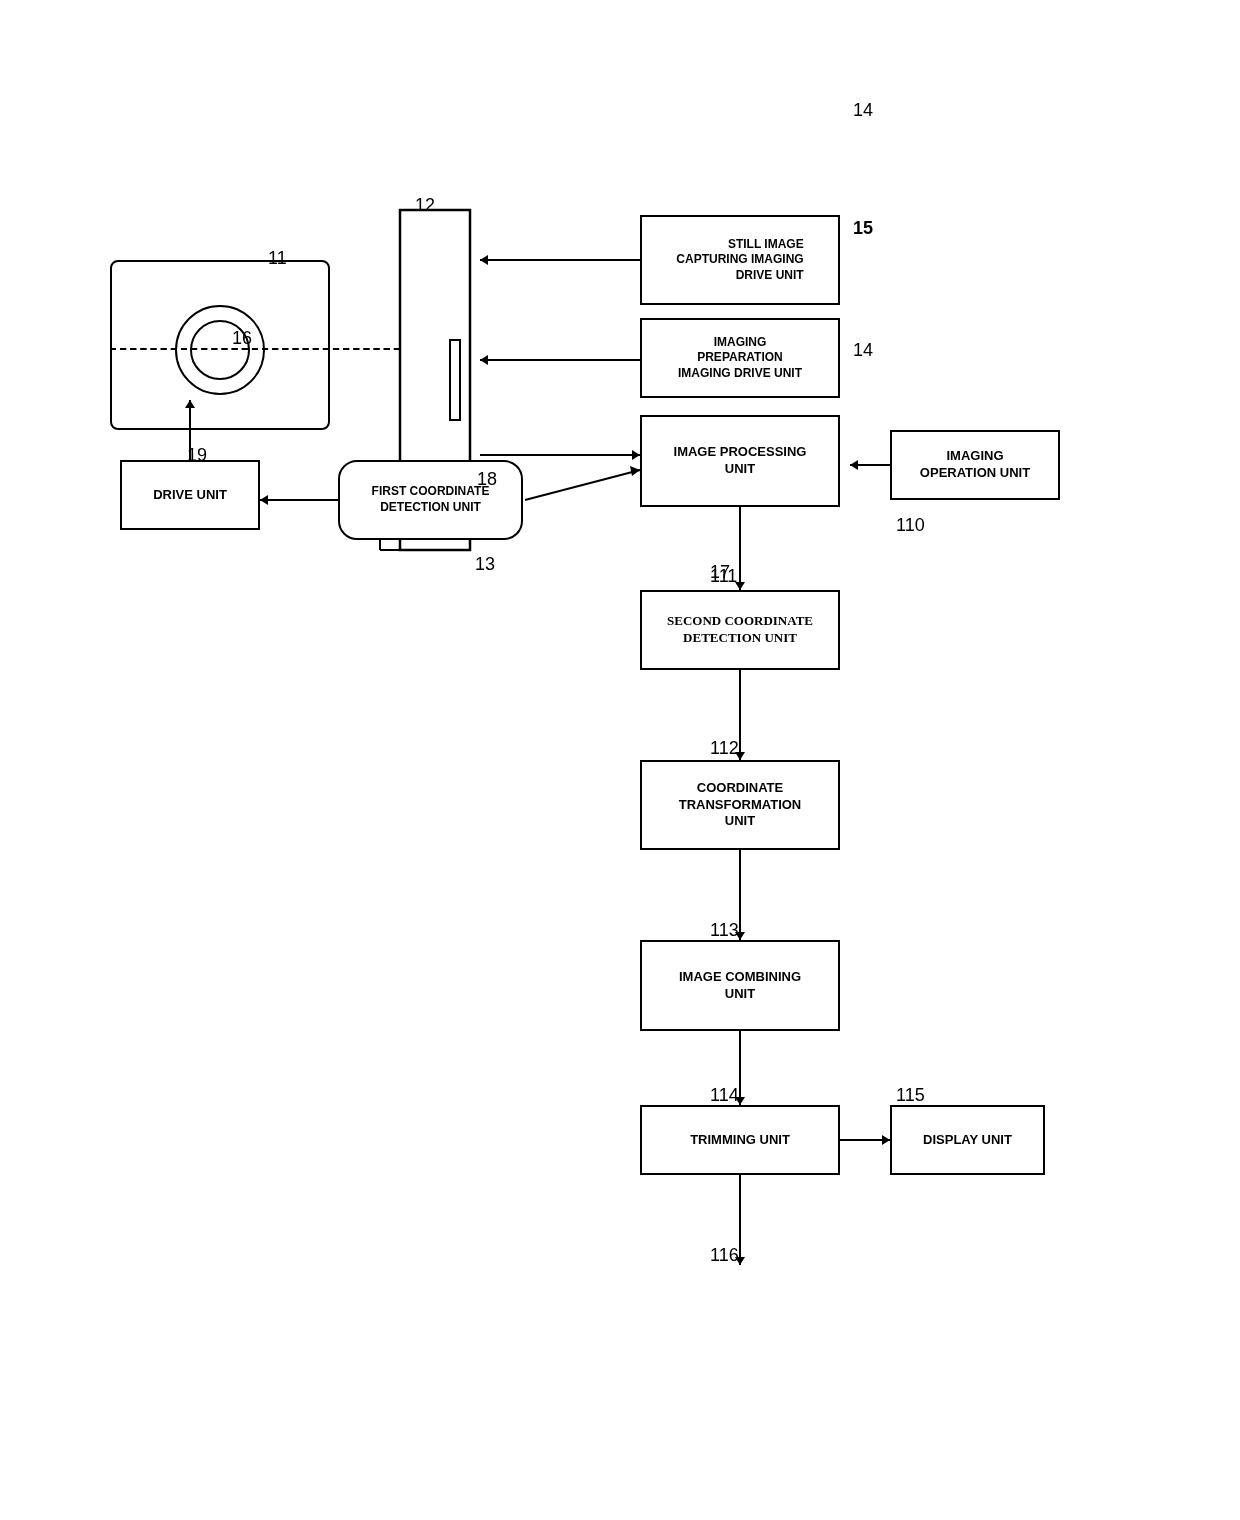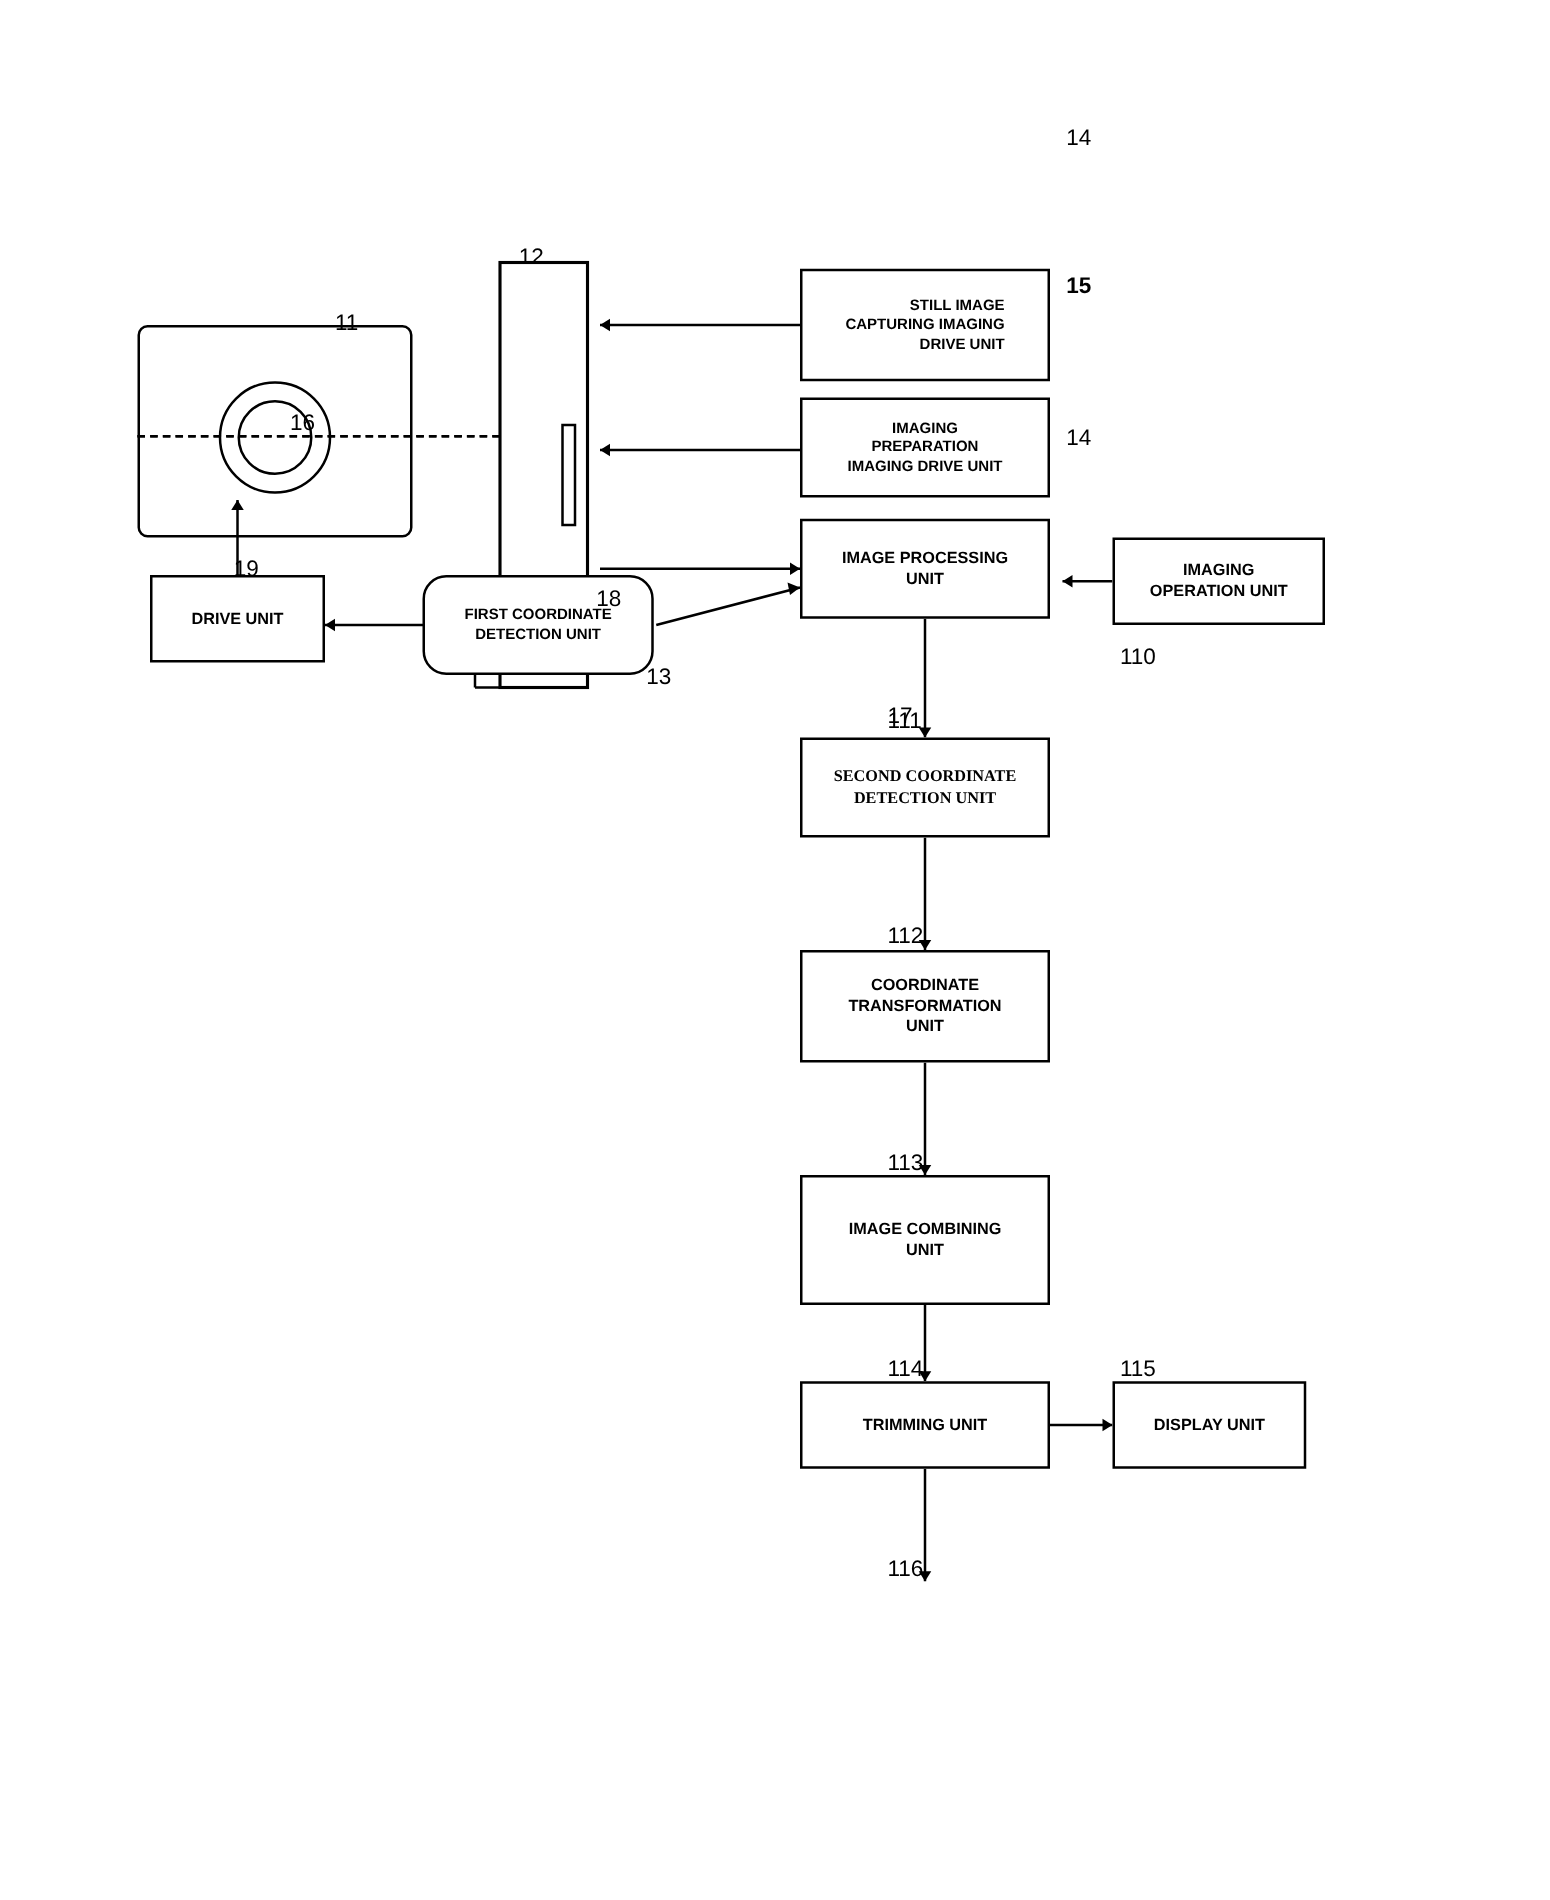--- a/index.html
+++ b/index.html
@@ -163,37 +163,37 @@
   </svg>
 
   <div class="box" style="left:580px; top:115px; width:200px; height:90px; font-size:12px;text-align:right;">
     STILL IMAGE<br>CAPTURING IMAGING<br>DRIVE UNIT
   </div>
 
   <div class="box" style="left:580px; top:218px; width:200px; height:80px; font-size:12px;">
     IMAGING<br>PREPARATION<br>IMAGING DRIVE UNIT
   </div>
 
-  <div class="box" style="left:580px; top:315px; width:200px; height:80px; font-size:13px;">
+  <div class="box" style="left:580px; top:315px; width:200px; height:92px; font-size:13px;">
     IMAGE PROCESSING<br>UNIT
   </div>
 
   <div class="box" style="left:830px; top:330px; width:170px; height:70px; font-size:13px;">
     IMAGING<br>OPERATION UNIT
   </div>
 
   <div class="box" style="left:580px; top:490px; width:200px; height:80px; font-size:13px;font-family:Liberation Serif, serif;">
     SECOND COORDINATE<br>DETECTION UNIT
   </div>
 
   <div class="box" style="left:580px; top:660px; width:200px; height:90px; font-size:13px;">
     COORDINATE<br>TRANSFORMATION<br>UNIT
   </div>
 
-  <div class="box" style="left:580px; top:840px; width:200px; height:104px; font-size:13px;">
+  <div class="box" style="left:580px; top:840px; width:200px; height:91px; font-size:13px;">
     IMAGE COMBINING<br>UNIT
   </div>
 
   <div class="box" style="left:580px; top:1005px; width:200px; height:70px; font-size:13px;">
     TRIMMING UNIT
   </div>
 
   <div class="box" style="left:830px; top:1005px; width:155px; height:70px; font-size:13px;">
     DISPLAY UNIT
   </div>
@@ -202,21 +202,21 @@
   <div class="box" style="left:278px; top:360px; width:185px; height:80px; font-size:12px;border-radius:19px;">
     FIRST COORDINATE<br>DETECTION UNIT
   </div>
 
   <div class="box" style="left:60px; top:360px; width:140px; height:70px; font-size:13px;">
     DRIVE UNIT
   </div>
 
   <span class="num-label" style="left:208px; top:148px;">11</span>
   <span class="num-label" style="left:355px; top:95px;">12</span>
-  <span class="num-label" style="left:415px; top:431px;margin-left:42px;">13</span>
+  <span class="num-label" style="left:415px; top:454px;">13</span>
   <span class="num-label" style="left:793px; to p:240px;">14</span>
   <span class="num-label" style="left:793px; top:240px;">14</span>
   <span class="num-label" style="left:793px; top:118px;font-weight:bold;">15</span>
   <span class="num-label" style="left:172px; top:228px;">16</span>
   <span class="num-label" style="left:650px; top:462px;">17</span>
   <span class="num-label" style="left:417px; top:345px;margin-top:24px;">18</span>
   <span class="num-label" style="left:127px; top:345px;">19</span>
   <span class="num-label" style="left:836px; top:415px;">110</span>
   <span class="num-label" style="left:650px; top:462px;"></span>
   <span class="num-label" style="left:650px; top:638px;">112</span>

